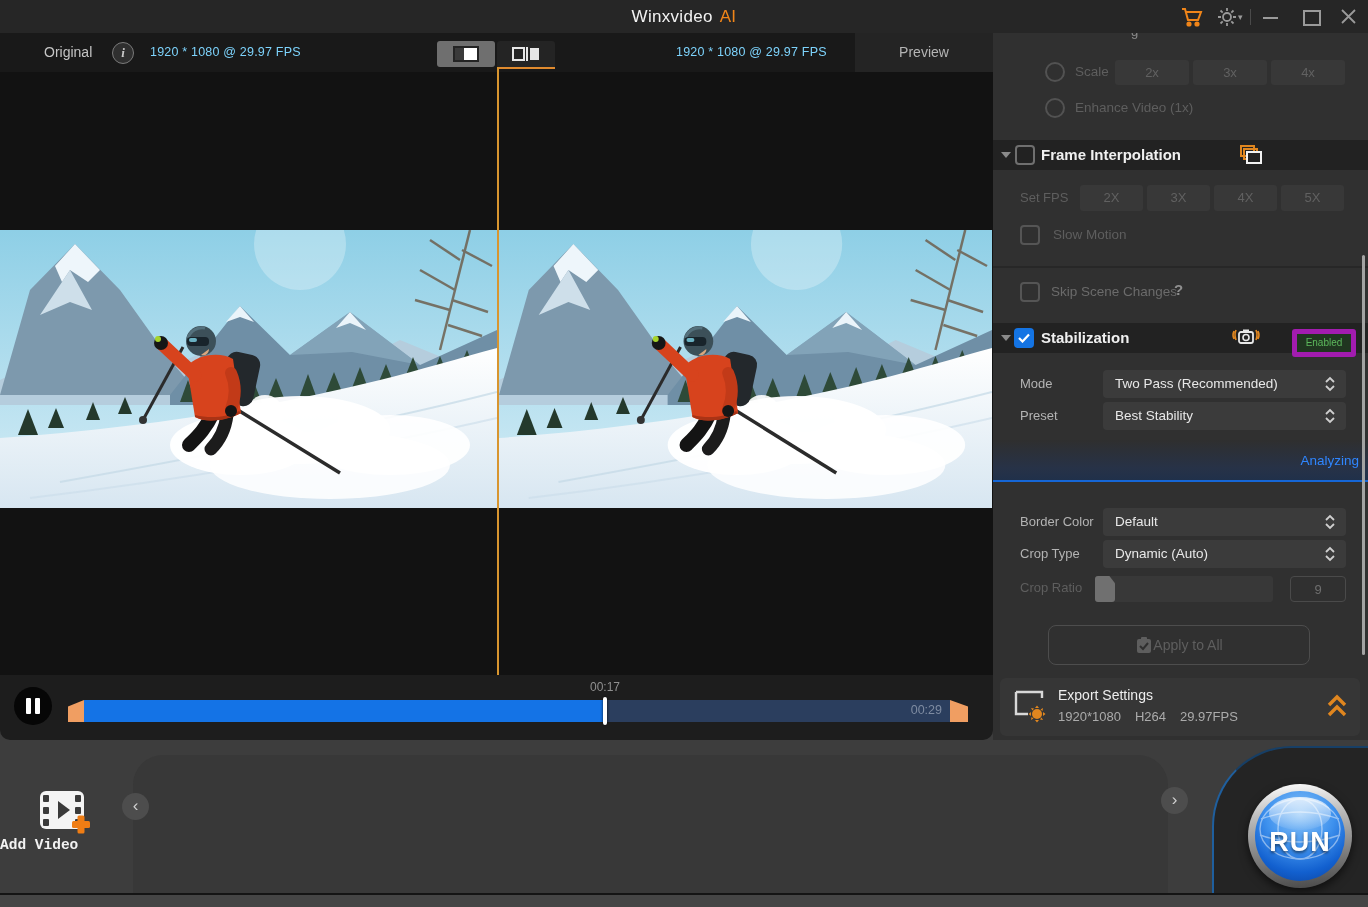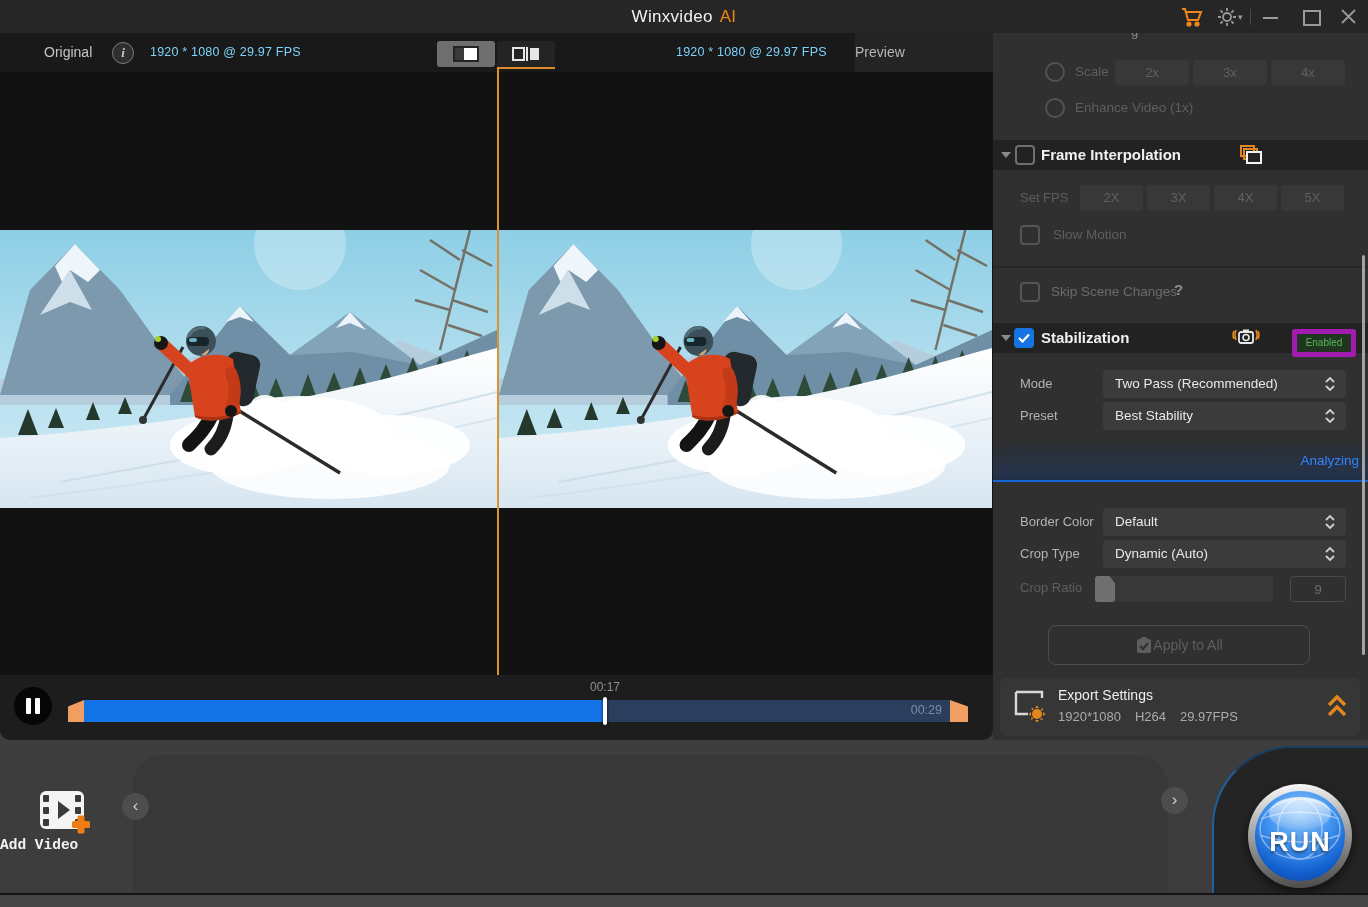--- a/index.html
+++ b/index.html
@@ -20,21 +20,21 @@
   
   .preview-header{left:0;top:33px;width:993px;height:39px;background:#191919;}
   .orig-label{left:44px;top:0;height:39px;line-height:39px;font-size:14px;color:#c5c5c5;}
   .info-btn{left:112px;top:9px;width:20px;height:20px;border:1px solid #7a7a7a;border-radius:50%;
     background:#2f2f2f;color:#c9c9c9;font-family:"Liberation Serif",serif;font-style:italic;
     font-weight:bold;font-size:13px;text-align:center;line-height:19px;}
   .res-label{top:0;height:39px;line-height:39px;font-size:12.5px;color:#7dd3fc;letter-spacing:.2px;}
   .vm-btn{top:8px;width:58px;height:26px;border-radius:3px;display:flex;align-items:center;justify-content:center;}
   .vm-side{left:437px;background:#6f6f6f;}
   .vm-split{left:497px;background:#242424;border-bottom:2px solid #e08a2e;border-radius:3px 3px 0 0;}
-  .preview-tab{left:855px;top:0;width:138px;height:39px;background:#242424;
+  .preview-tab{left:855px;top:0;width:138px;height:39px;background:#242424;text-align:center;
     line-height:39px;font-size:14px;color:#b5b5b5;}
 
   
   .video-area{left:0;top:72px;width:993px;height:603px;background:#121212;overflow:hidden;}
   .pane{top:158px;height:278px;overflow:hidden;background:#0c0c0c;}
   .pane svg{display:block;width:100%;height:100%;}
   .pane-left{left:0;width:497px;}
   .pane-right{left:499px;width:493px;}
   .divider{left:497px;top:67px;width:2px;height:608px;background:#d8952f;z-index:5;}
 

